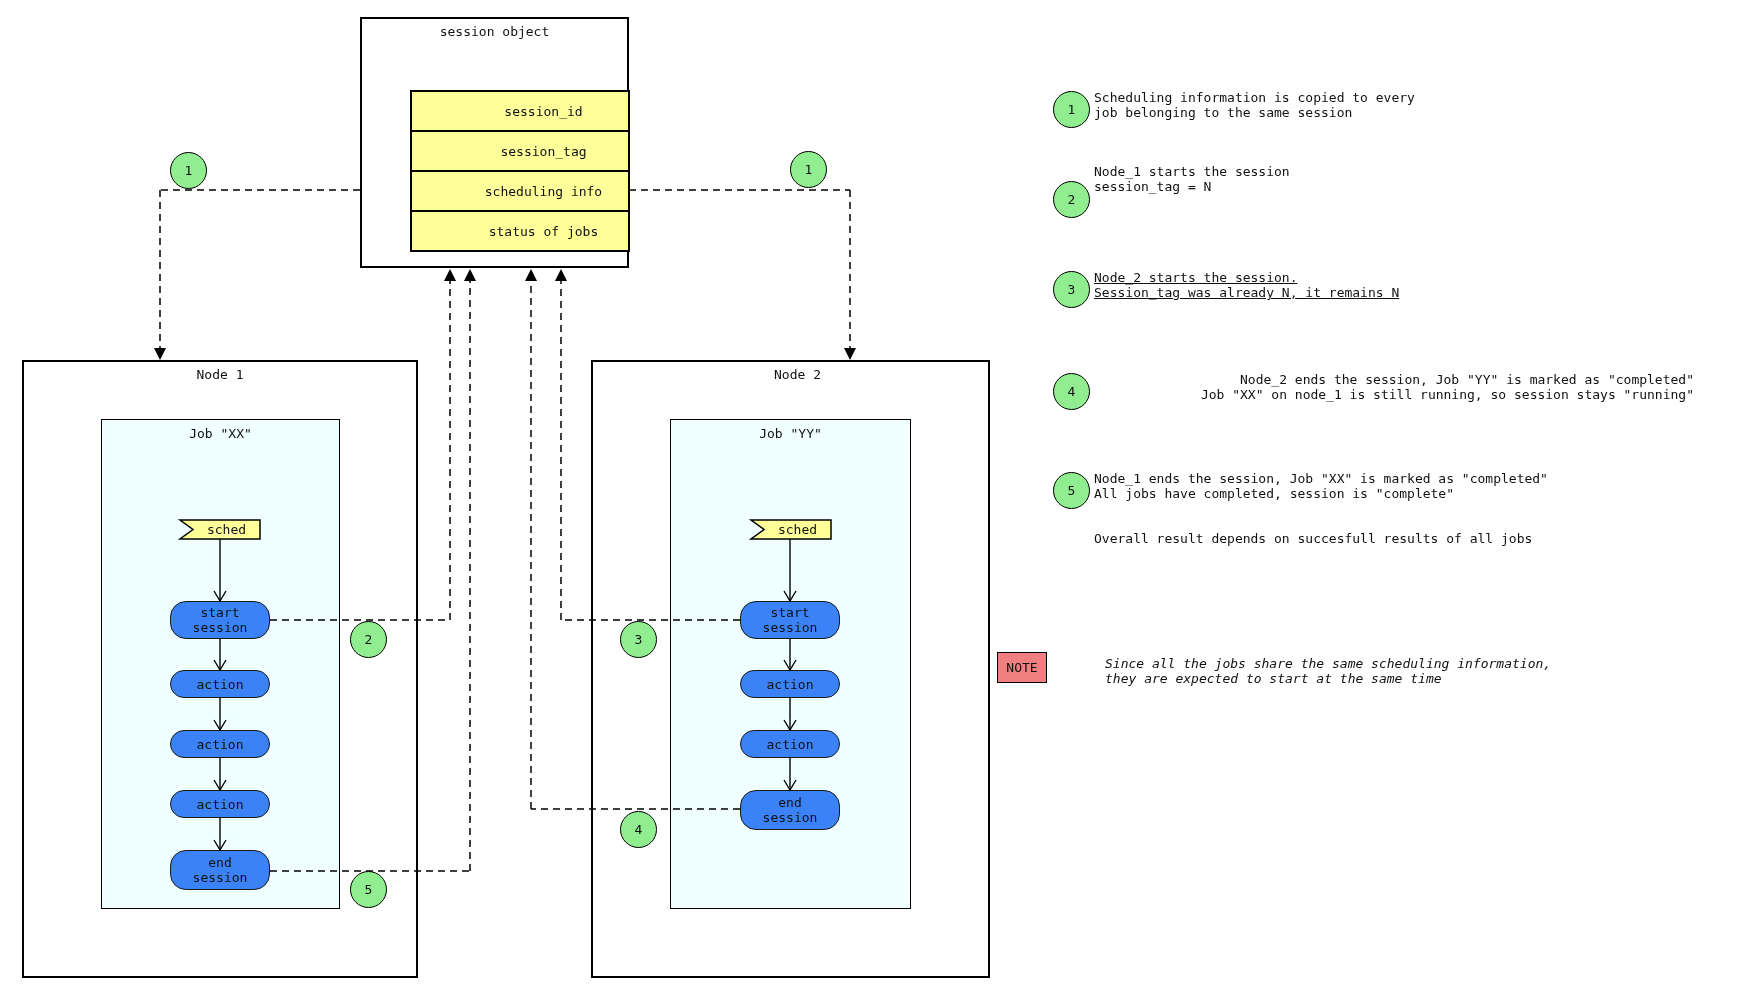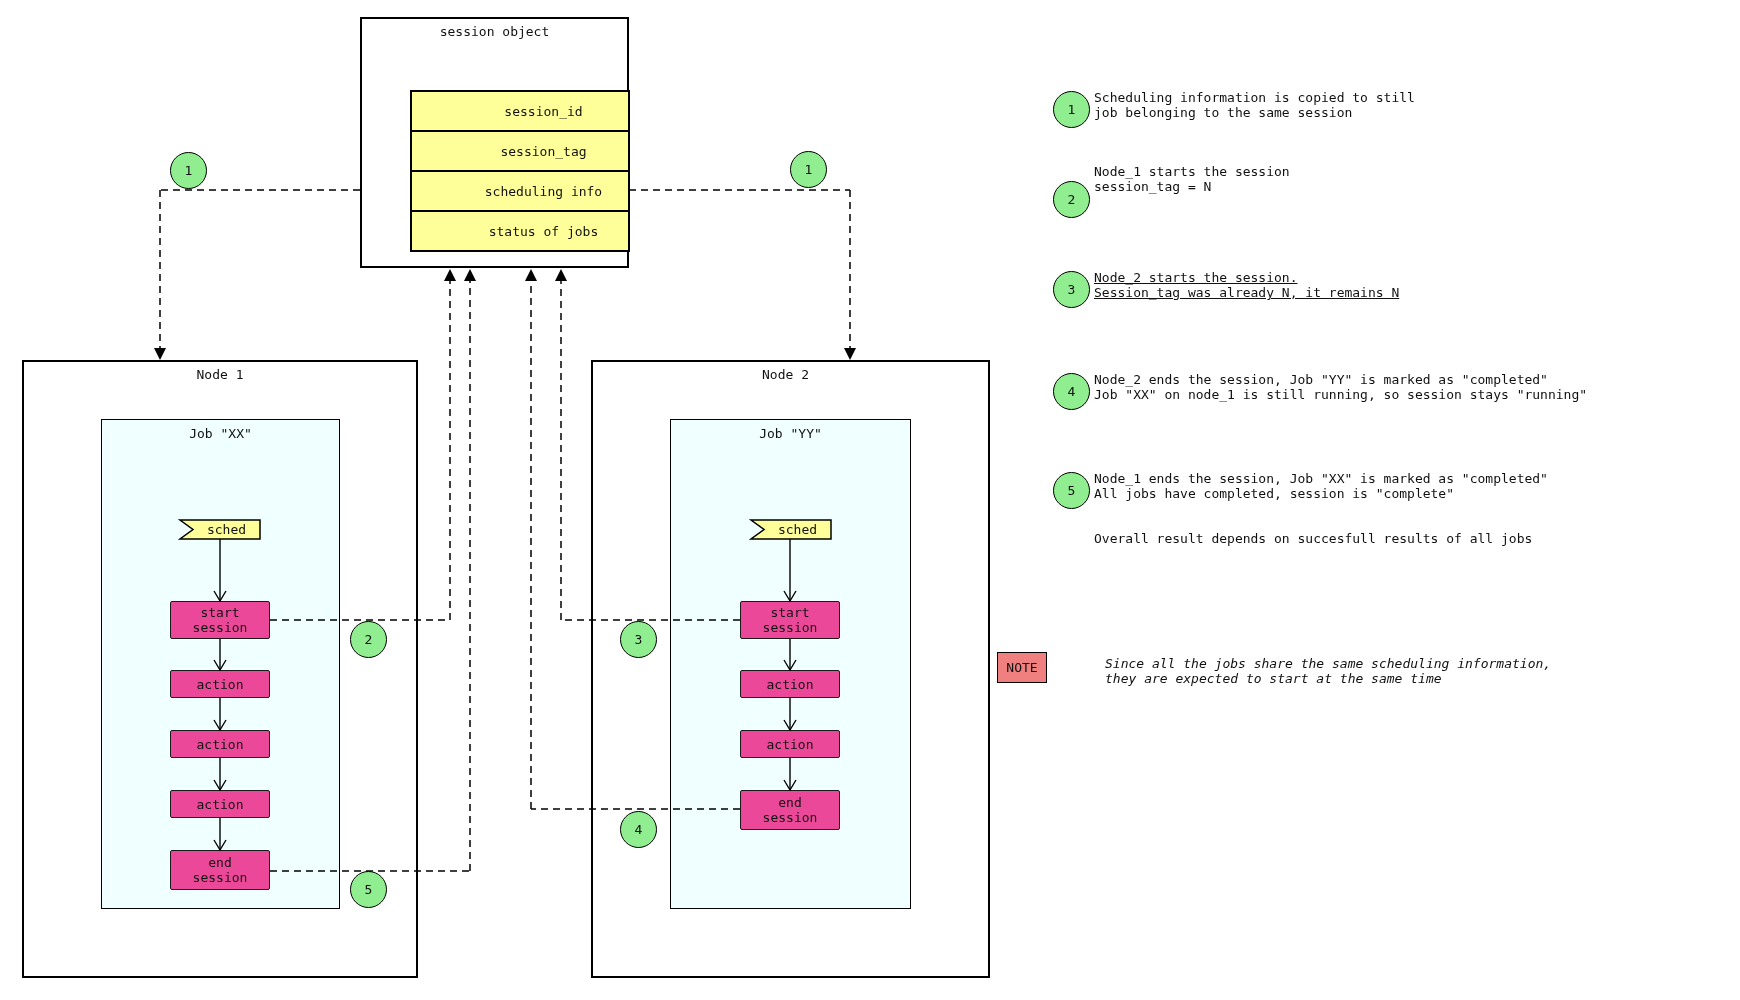--- a/index.html
+++ b/index.html
@@ -10,21 +10,21 @@
   }
   .abs{position:absolute;box-sizing:border-box;}
   .outline{border:2px solid #000;background:#fff;}
   .ctr{text-align:center;}
   .yellow-row{
     width:169px;height:38px;background:#ffff99;border:2px solid #000;
     display:flex;align-items:center;justify-content:center;margin-top:-2px;padding-left:47px;
   }
   .yellow-row:first-child{margin-top:0;}
   .step{
-    background:#ec4899;border:1.5px solid #1a1a1a;border-radius:2px;
+    background:#3b82f6;border:1.5px solid #1a1a1a;border-radius:16px;
     display:flex;align-items:center;justify-content:center;
     white-space:pre-line;text-align:center;z-index:2;
   }
   .jobbox{background:#f0ffff;border:1.5px solid #000;z-index:1;}
   .nodebox{border:2px solid #000;background:#fff;z-index:0;}
   .badge{
     width:37px;height:37px;border-radius:50%;background:#90ee90;
     border:1.5px solid #000;display:flex;align-items:center;justify-content:center;
     z-index:5;
   }
@@ -58,21 +58,21 @@
   <div class="abs flag-label" style="left:193px;top:522px;width:67px;">sched</div>
   <div class="abs step" style="left:170px;top:601px;width:100px;height:38px;">start
 session</div>
   <div class="abs step" style="left:170px;top:670px;width:100px;height:28px;">action</div>
   <div class="abs step" style="left:170px;top:730px;width:100px;height:28px;">action</div>
   <div class="abs step" style="left:170px;top:790px;width:100px;height:28px;">action</div>
   <div class="abs step" style="left:170px;top:850px;width:100px;height:40px;">end
 session</div>
 
   <div class="abs nodebox" style="left:591px;top:360px;width:399px;height:618px;"></div>
-  <div class="abs ctr label" style="left:581px;top:367px;width:365px;padding-left:44px;">Node 2</div>
+  <div class="abs ctr label" style="left:593px;top:367px;width:365px;padding-left:44px;">Node 2</div>
   <div class="abs jobbox" style="left:670px;top:419px;width:241px;height:490px;"></div>
   <div class="abs ctr label" style="left:670px;top:426px;width:241px;">Job "YY"</div>
   <div class="abs flag-label" style="left:764px;top:522px;width:67px;">sched</div>
   <div class="abs step" style="left:740px;top:601px;width:100px;height:38px;">start
 session</div>
   <div class="abs step" style="left:740px;top:670px;width:100px;height:28px;">action</div>
   <div class="abs step" style="left:740px;top:730px;width:100px;height:28px;">action</div>
   <div class="abs step" style="left:740px;top:790px;width:100px;height:40px;">end
 session</div>
 
@@ -149,39 +149,39 @@
   <div class="abs badge" style="left:620px;top:811px;">
     <span>4</span>
   </div>
   <div class="abs badge" style="left:350px;top:871px;">
     <span>5</span>
   </div>
 
   <div class="abs badge" style="left:1053px;top:91px;">
     <span>1</span>
   </div>
-  <div class="abs legend-text" style="left:1094px;top:90px;width:560px;">Scheduling information is copied to still
+  <div class="abs legend-text" style="left:1094px;top:90px;width:560px;">Scheduling information is copied to every
 job belonging to the same session</div>
 
   <div class="abs badge" style="left:1053px;top:181px;">
     <span>2</span>
   </div>
   <div class="abs legend-text" style="left:1094px;top:164px;width:560px;">Node_1 starts the session
 session_tag = N</div>
 
   <div class="abs badge" style="left:1053px;top:271px;">
     <span>3</span>
   </div>
   <div class="abs legend-text" style="left:1094px;top:270px;width:560px;text-decoration:underline;">Node_2 starts the session.
 Session_tag was already N, it remains N</div>
 
   <div class="abs badge" style="left:1053px;top:373px;">
     <span>4</span>
   </div>
-  <div class="abs legend-text" style="left:1094px;top:372px;width:600px;">Node_2 ends the session, Job "YY" is marked as "completed"
+  <div class="abs legend-text" style="left:1094px;top:372px;width:600px;text-align:right;">Node_2 ends the session, Job "YY" is marked as "completed"
 Job "XX" on node_1 is still running, so session stays "running"</div>
 
   <div class="abs badge" style="left:1053px;top:472px;">
     <span>5</span>
   </div>
   <div class="abs legend-text" style="left:1094px;top:471px;width:600px;">Node_1 ends the session, Job "XX" is marked as "completed"
 All jobs have completed, session is "complete"</div>
 
   <div class="abs legend-text" style="left:1094px;top:531px;width:600px;">Overall result depends on succesfull results of all jobs</div>
 

